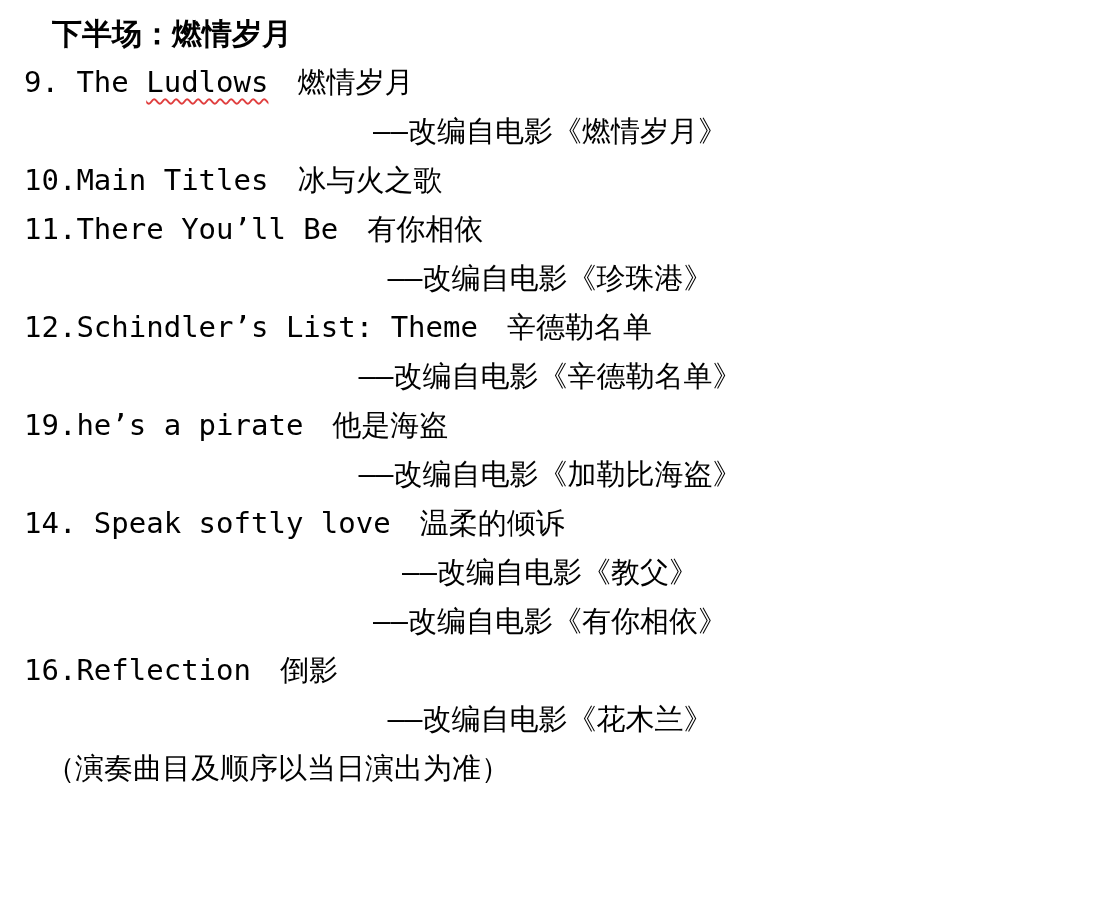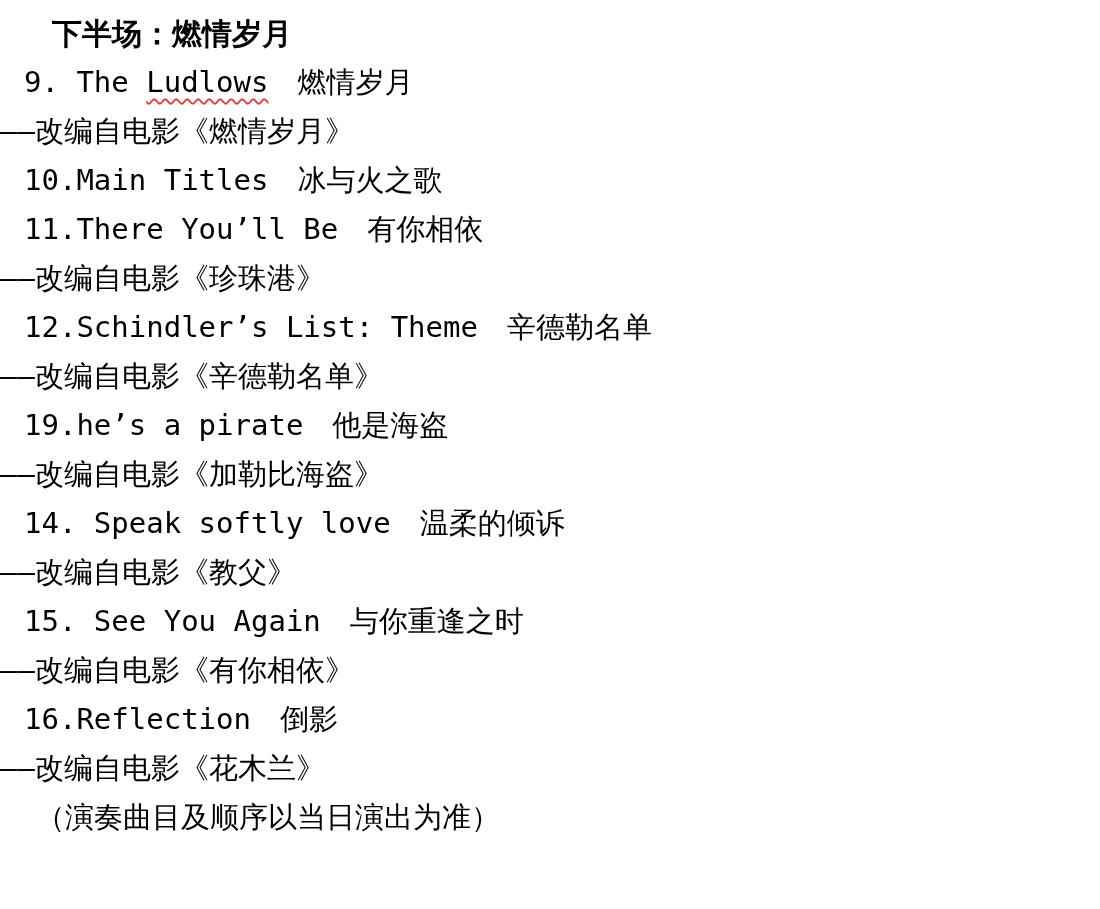--- a/index.html
+++ b/index.html
@@ -11,22 +11,22 @@
     background: var(--background, #ffffff);
     color: var(--text, #000000);
     font-family: "DejaVu Sans Mono", "Liberation Mono", monospace;
     font-size: 29px;
     padding-top: 9px;
     overflow: hidden;
   }
   .line { height: 49px; line-height: 49px; white-space: pre; }
   .header { padding-left: 52px; font-weight: bold; font-size: 30px; }
   .track { padding-left: 24px; }
-  .attr { text-align: left; padding-right: 0; }
-  .footnote { padding-left: 36px; }
+  .attr { text-align: center; padding-right: 0; }
+  .footnote { padding-left: 46px; }
   .misspell {
     text-decoration: underline;
     text-decoration-style: wavy;
     text-decoration-color: var(--spellcheck-underline, #e03e3e);
     text-decoration-thickness: 2px;
     text-underline-offset: 6px;
   }
 </style>
 </head>
 <body>
@@ -45,21 +45,20 @@
 
   <div class="line track">12.Schindler’s List: Theme　辛德勒名单</div>
   <div class="line attr">——改编自电影《辛德勒名单》</div>
 
   <div class="line track">19.he’s a pirate　他是海盗</div>
   <div class="line attr">——改编自电影《加勒比海盗》</div>
 
   <div class="line track">14. Speak softly love　温柔的倾诉</div>
   <div class="line attr">——改编自电影《教父》</div>
 
-  <div class="line track">15. See You Again　与你重逢之时</div>
   <div class="line attr">——改编自电影《有你相依》</div>
 
   <div class="line track">16.Reflection　倒影</div>
   <div class="line attr">——改编自电影《花木兰》</div>
 
   <div class="line footnote">（演奏曲目及顺序以当日演出为准）</div>
 
 </div>
 
 </body></html>

